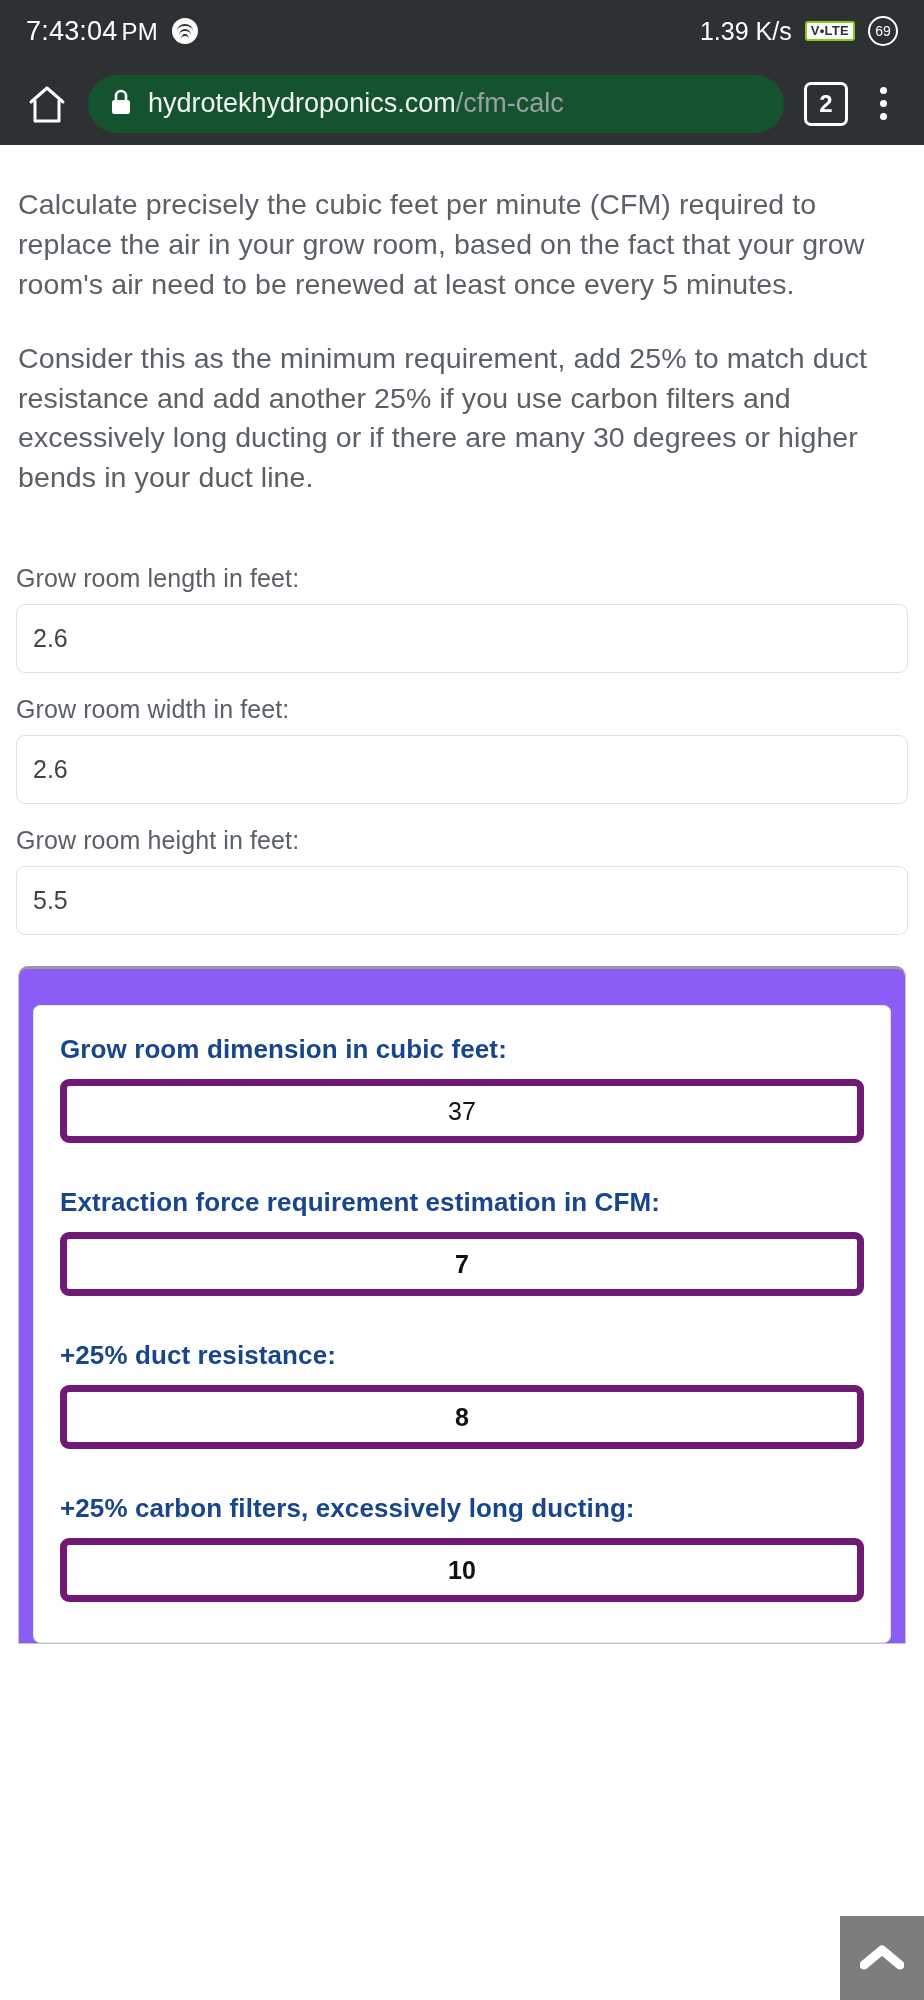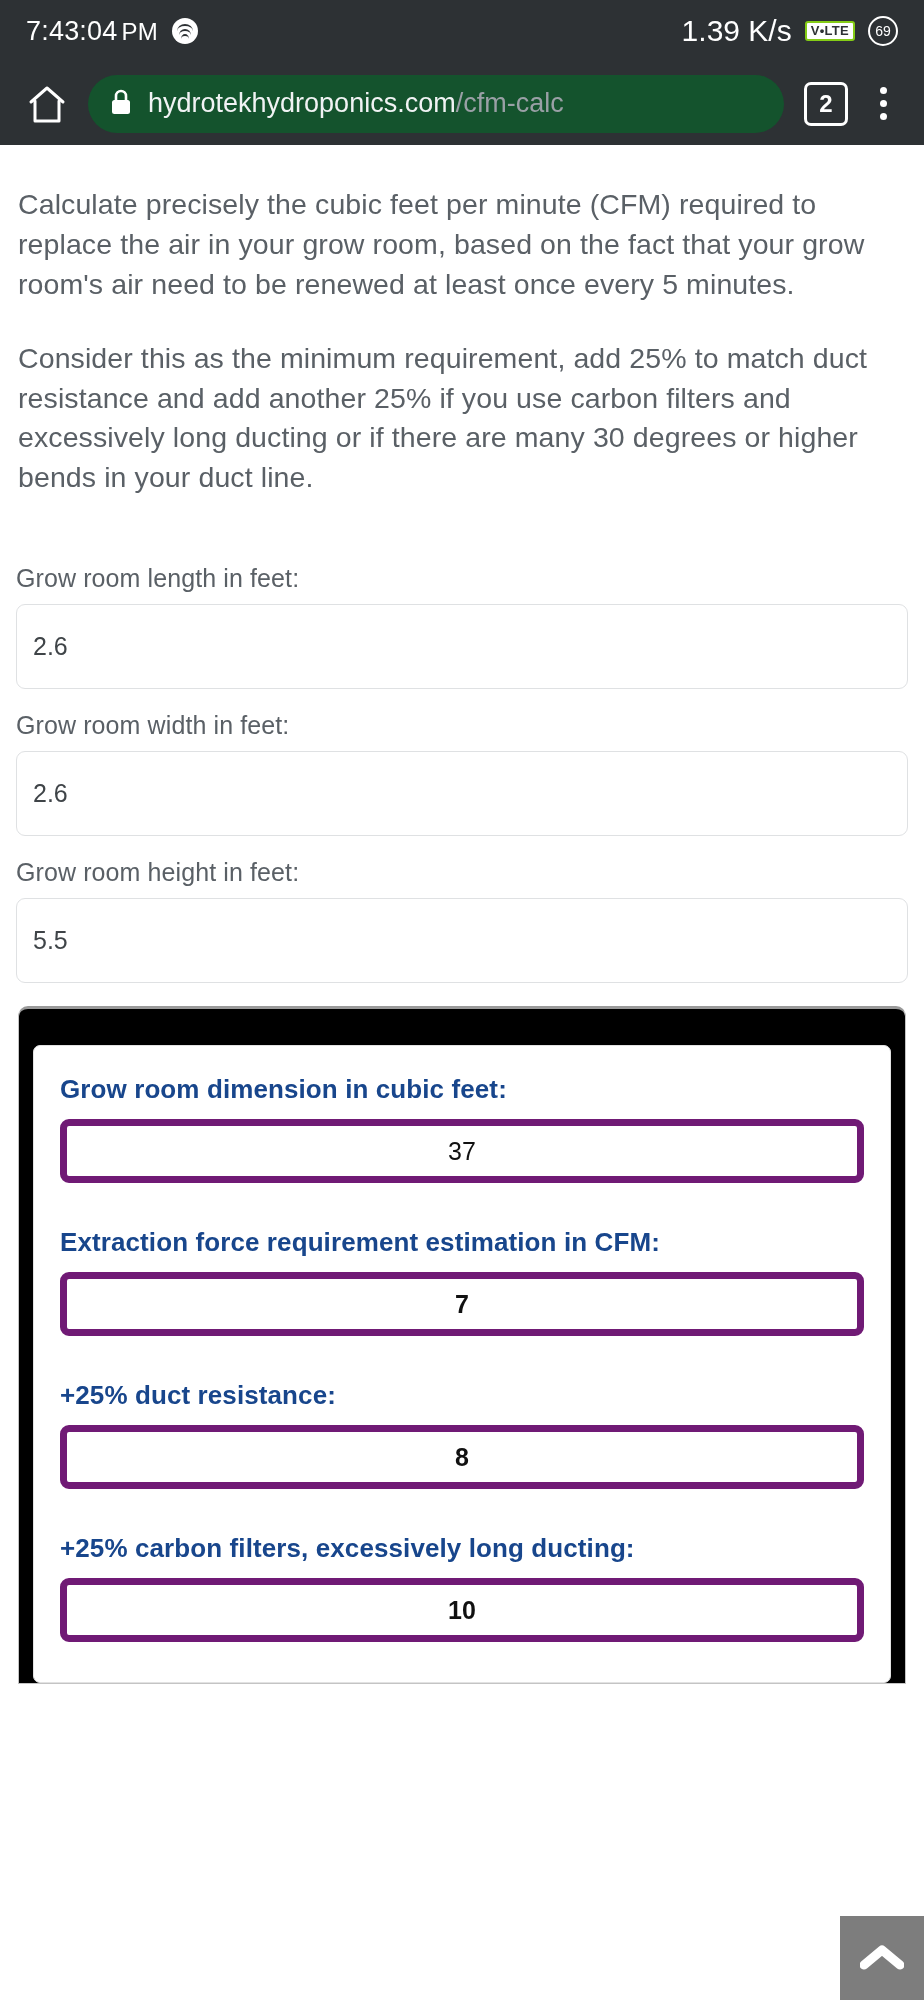--- a/index.html
+++ b/index.html
@@ -26,21 +26,21 @@
   .spotify-icon i{
     position:absolute; left:50%; transform:translateX(-50%);
     border-top:2.4px solid #2d3134; border-radius:50%/100% 100% 0 0;
     background:transparent; display:block;
   }
   .spotify-icon i.a{ top:6px;  width:16px; height:7px; }
   .spotify-icon i.b{ top:11px; width:12px; height:6px; }
   .spotify-icon i.c{ top:16px; width:8px;  height:5px; }
 
   .sb-right{ display:flex; align-items:center; gap:13px; }
-  .sb-speed{ font-size:30px; }
+  .sb-speed{ font-size:25px; }
   .volte-badge{
     border:2px solid #84cc16; border-radius:3px;
     font-size:13px; font-weight:bold; letter-spacing:.3px;
     padding:1px 4px 2px; line-height:1;
     background:#ffffff; color:#2d3134;
   }
   .batt{
     width:30px; height:30px; border-radius:50%;
     border:2.5px solid #ffffff; color:#ffffff;
     font-size:14px; display:flex; align-items:center; justify-content:center;
@@ -81,40 +81,40 @@
     margin:0 0 10px; letter-spacing:.1px;
   }
   p.body + p.body{ margin-top:34px; }
 
   
   .form{ margin-top:66px; padding:0 16px; }
   .field-label{
     font-size:25px; color:#5a6066; margin-bottom:11px; letter-spacing:.1px;
   }
   .text-input{
-    width:100%; height:85px;
+    width:100%; height:69px;
     border:1px solid #dfe1e3; border-radius:9px; background:#ffffff;
     font-family:"Liberation Sans", sans-serif;
     font-size:25px; color:#3f4448;
     padding:0 16px; outline:none; display:block;
   }
   .field{ margin-bottom:22px; }
 
   .calc-row{ display:flex; justify-content:flex-end; margin-top:14px; padding-right:36px; }
   .calc-btn{
     background:#ffffff; border:2px solid #d8a62b; border-radius:3px;
     font-family:"Liberation Sans", sans-serif;
     font-size:27px; color:#1b1b1b; letter-spacing:.4px;
     padding:11px 22px; cursor:pointer;
   }
 
   
   .results-outer{
-    margin:23px 18px 0;
-    background:#000000;
+    margin:31px 18px 0;
+    background:#8b5cf6;
     border:1px solid #c4c4c4;
     border-top:3px solid #9a9a9a;
     border-radius:10px 10px 0 0;
     padding:36px 0 0;
   }
   .results-card{
     background:#ffffff;
     border:1px solid #e2e2e2;
     border-radius:7px;
     margin:0 14px;

